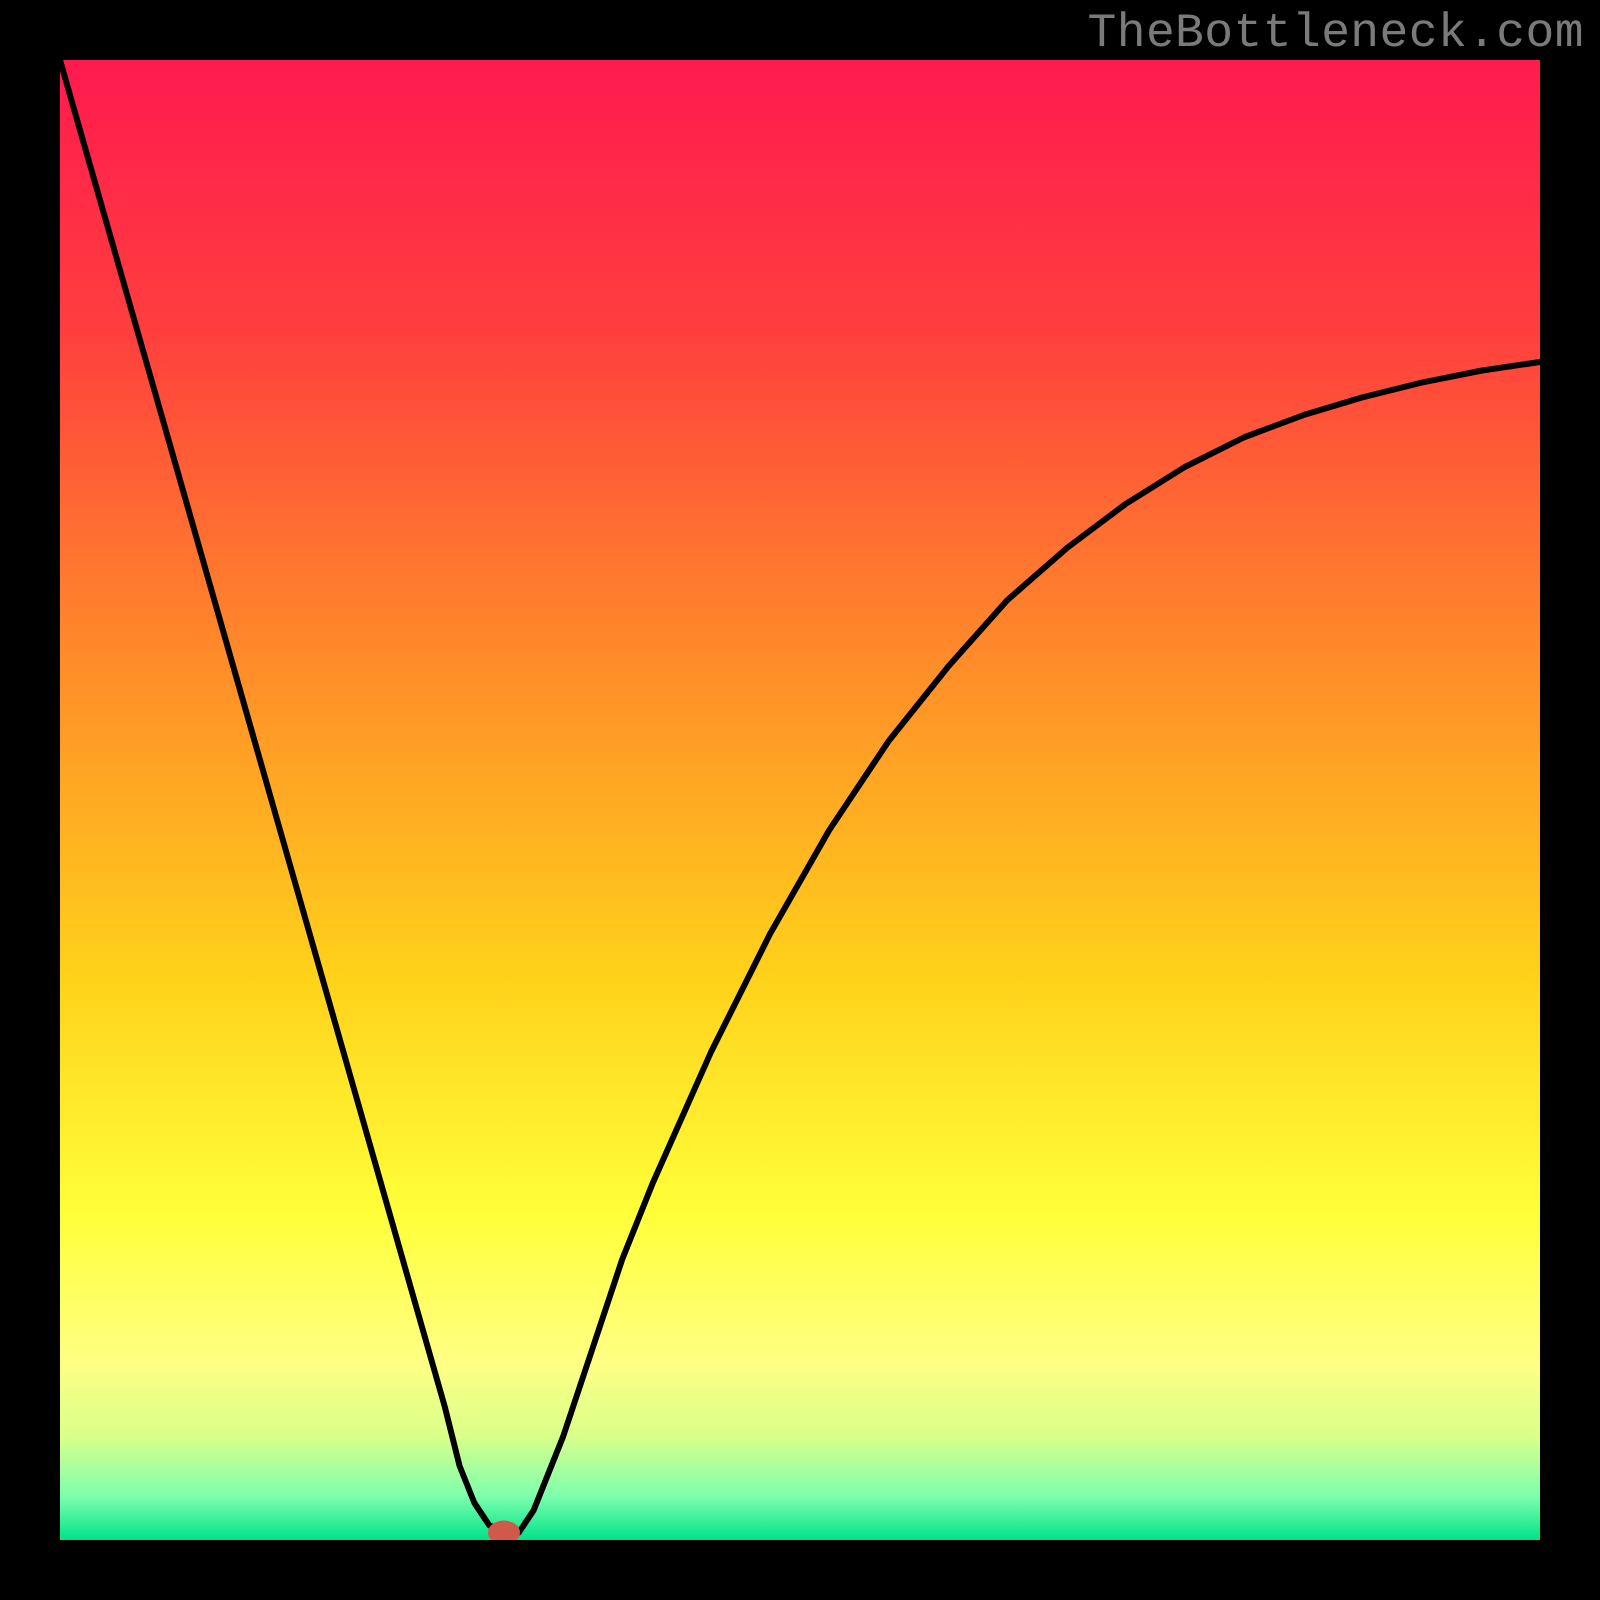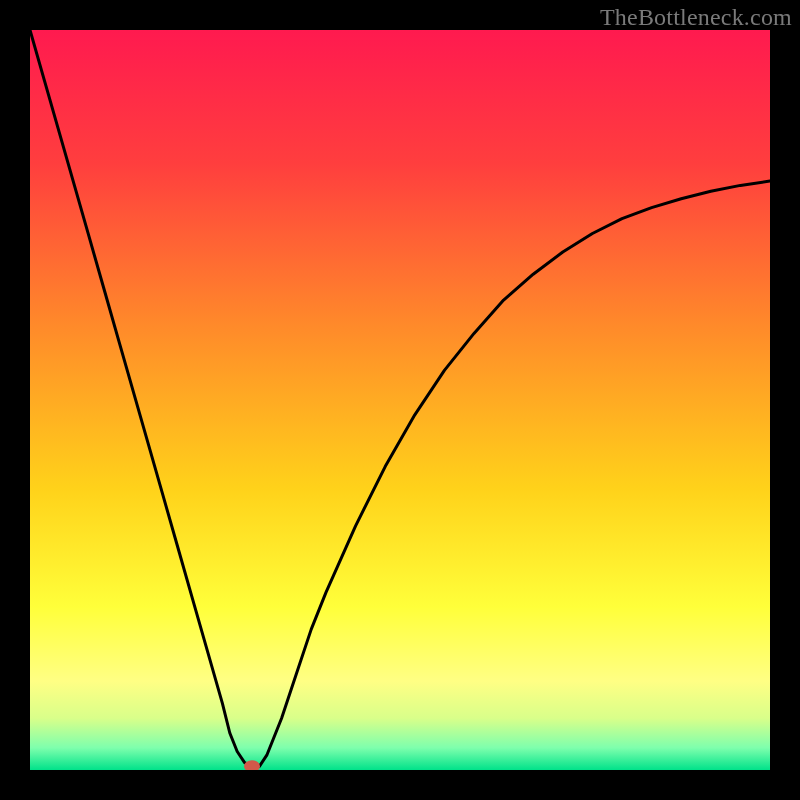--- a/index.html
+++ b/index.html
@@ -20,21 +20,21 @@
     position: absolute;
     left: 30px;
     top: 30px;
     width: 740px;
     height: 740px;
   }
   .watermark {
     position: absolute;
     top: 4px;
     right: 8px;
-    font-family: Liberation Serif, serif;
+    font-family: Liberation Mono, monospace;
     font-size: 24px;
     color: #7a7a7a;
     letter-spacing: 0.2px;
     font-weight: 500;
   }
   svg { display: block; }
 </style>
 </head>
 <body>
 

